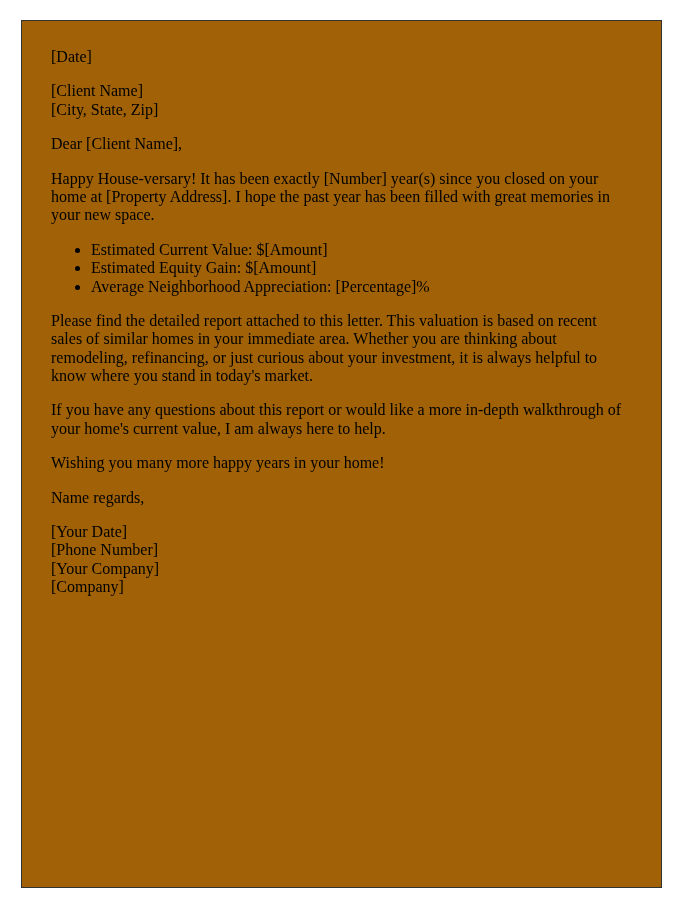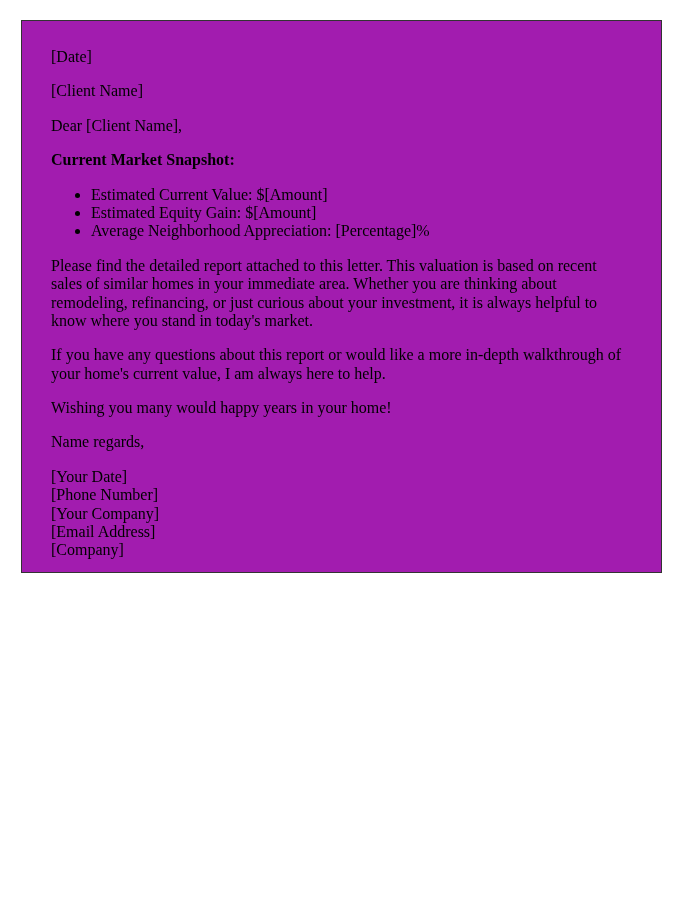--- a/index.html
+++ b/index.html
@@ -7,23 +7,23 @@
     padding: 0;
     background: #ffffff;
     width: 700px;
     height: 900px;
     font-family: "Liberation Serif", "DejaVu Serif", serif;
   }
   .letter-box {
     box-sizing: border-box;
     margin: 20px 0 12px 21px;
     width: 641px;
-    height: 553px;
+    height: 868px;
     border: 1px solid #333333;
-    background: #a21caf;
+    background: #a16207;
     padding: 27px 30px 0 29px;
     color: #000000;
     font-size: 16px;
     line-height: 1.15;
     overflow: hidden;
   }
   .letter-box p {
     margin: 16px 0;
   }
   .letter-box p:first-child {
@@ -46,43 +46,43 @@
 </style>
 </head>
 <body>
 
 <div class="letter-box">
 
   <p>[Date]</p>
 
   <p>
     <span class="block-line">[Client Name]</span>
+    <span class="block-line">[City, State, Zip]</span>
   </p>
 
   <p>Dear [Client Name],</p>
 
+  <p>Happy House-versary! It has been exactly [Number] year(s) since you closed on your home at [Property Address]. I hope the past year has been filled with great memories in your new space.</p>
 
 
-  <p class="bold">Current Market Snapshot:</p>
 
   <ul class="snapshot-list">
     <li>Estimated Current Value: $[Amount]</li>
     <li>Estimated Equity Gain: $[Amount]</li>
     <li>Average Neighborhood Appreciation: [Percentage]%</li>
   </ul>
 
   <p>Please find the detailed report attached to this letter. This valuation is based on recent sales of similar homes in your immediate area. Whether you are thinking about remodeling, refinancing, or just curious about your investment, it is always helpful to know where you stand in today's market.</p>
 
   <p>If you have any questions about this report or would like a more in-depth walkthrough of your home's current value, I am always here to help.</p>
 
-  <p>Wishing you many would happy years in your home!</p>
+  <p>Wishing you many more happy years in your home!</p>
 
   <p>Name regards,</p>
 
   <p>
     <span class="block-line">[Your Date]</span>
     <span class="block-line">[Phone Number]</span>
     <span class="block-line">[Your Company]</span>
-    <span class="block-line">[Email Address]</span>
     <span class="block-line">[Company]</span>
   </p>
 
 </div>
 
 </body></html>

